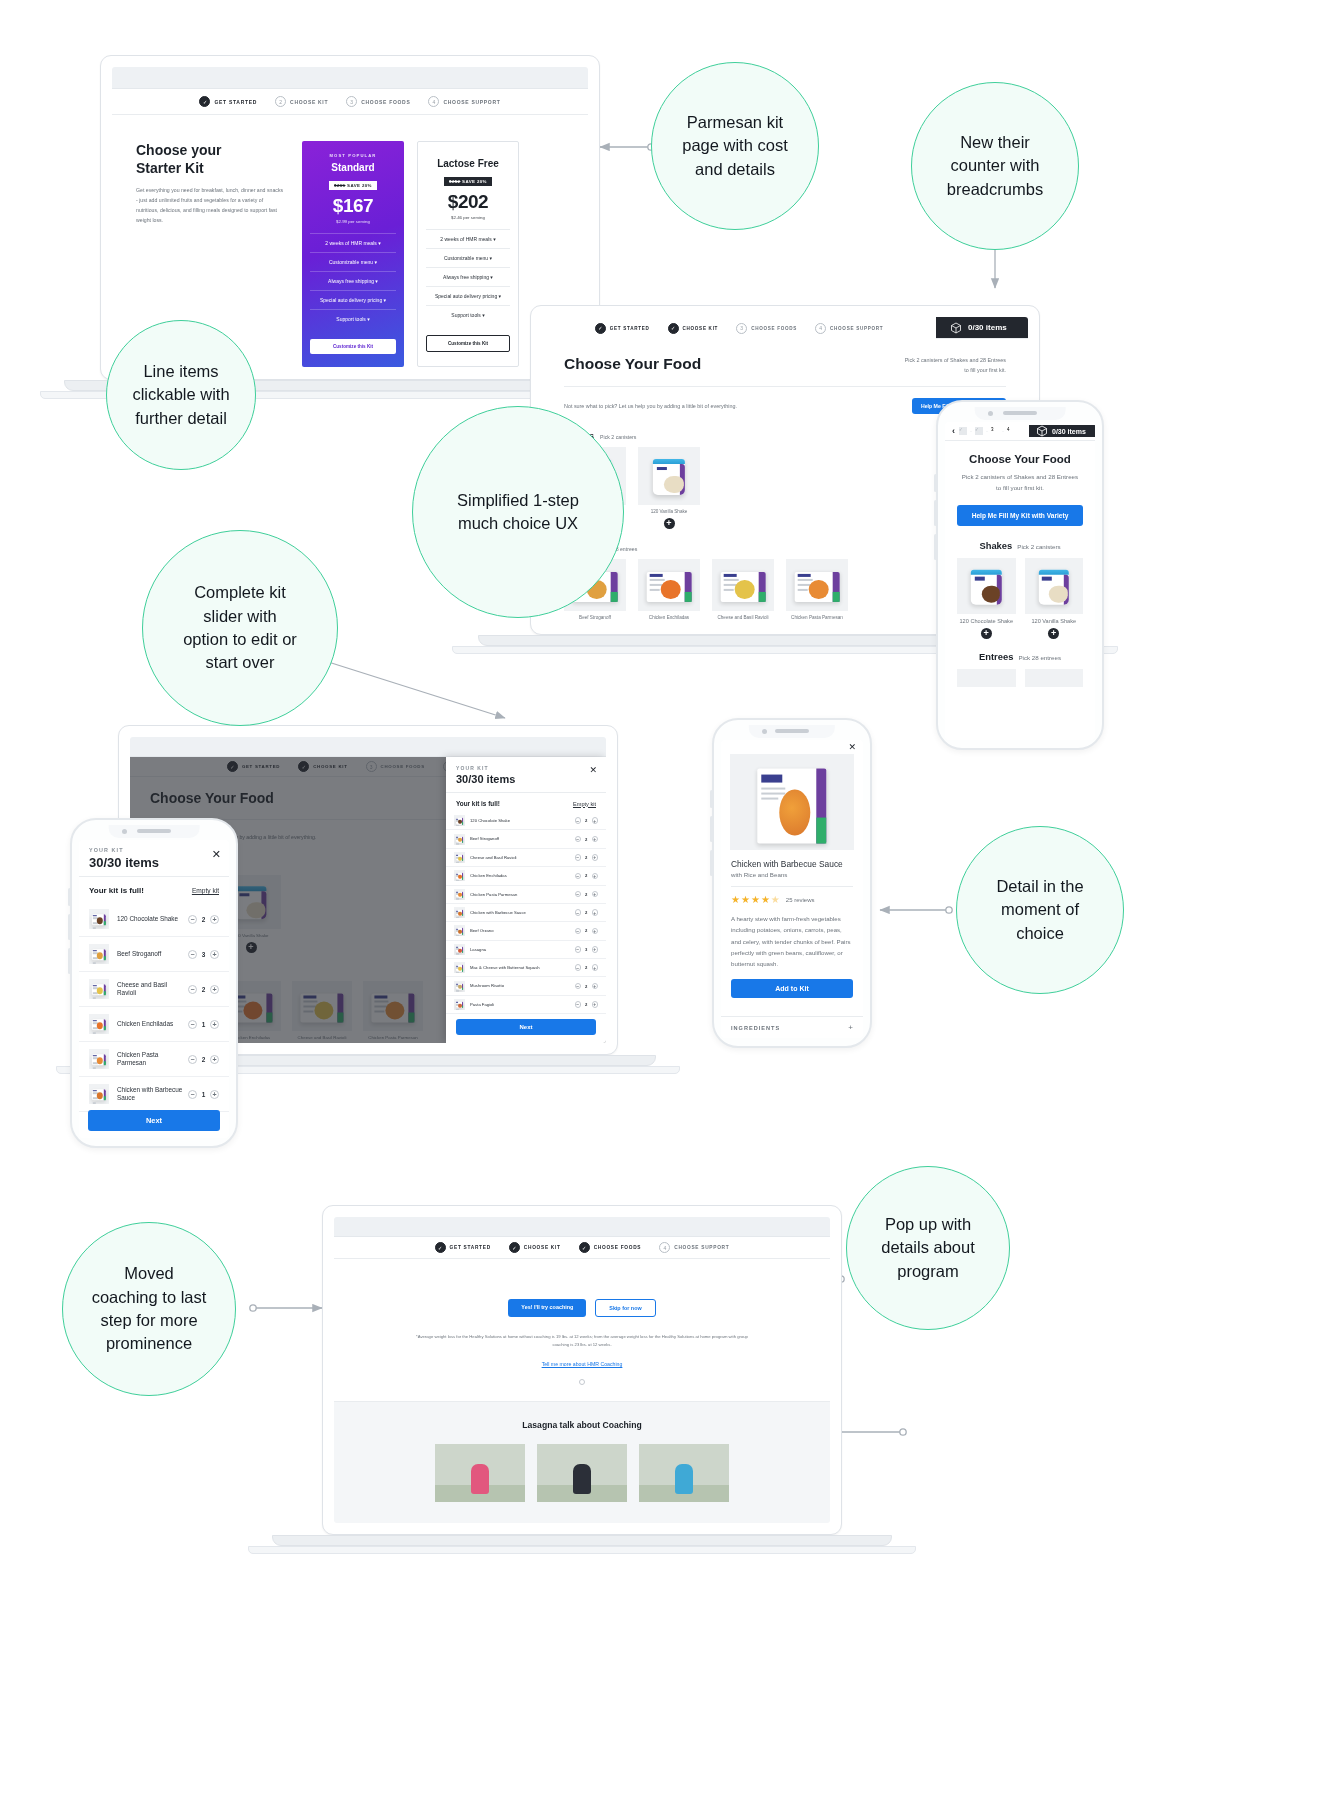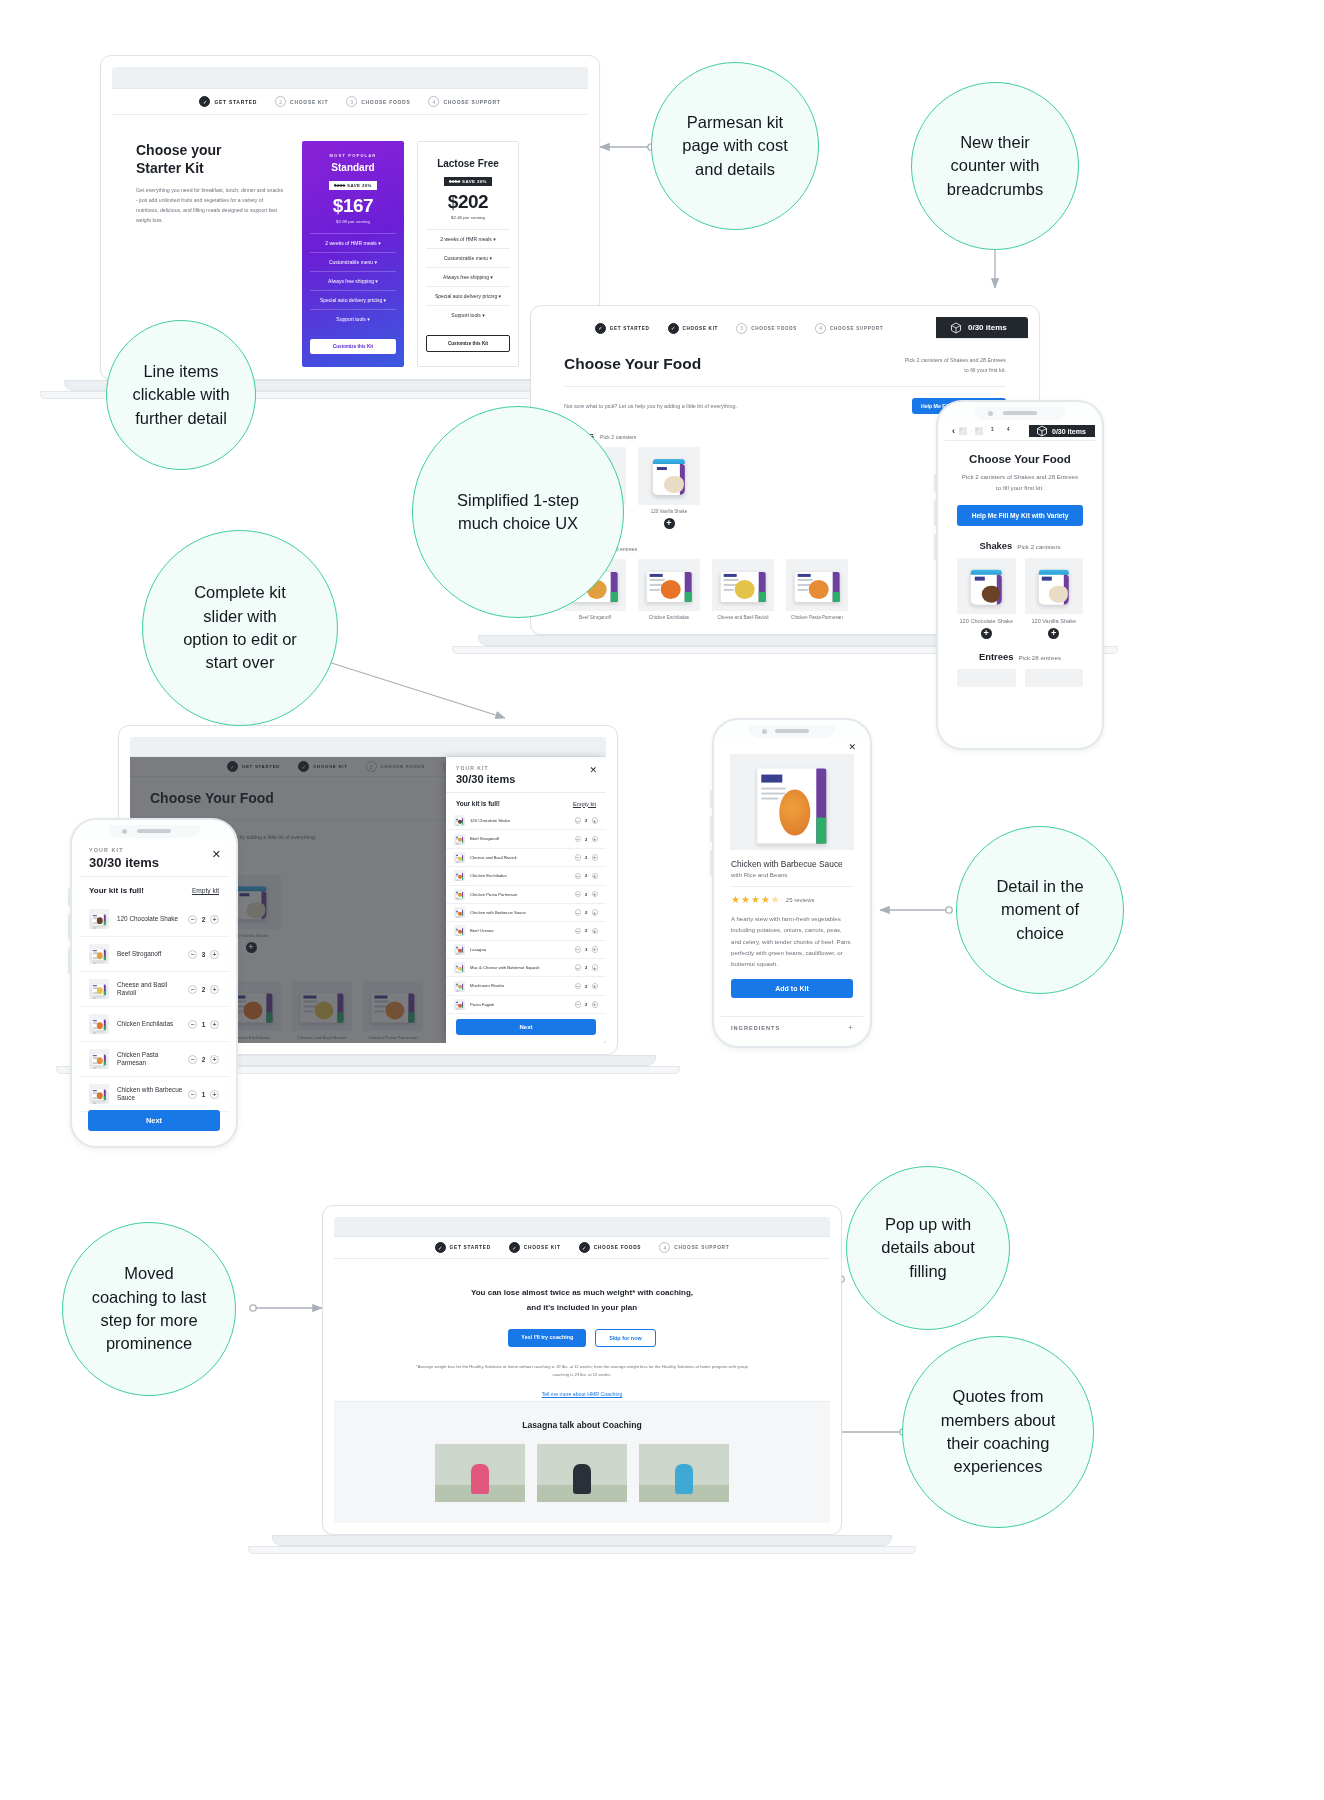--- a/index.html
+++ b/index.html
@@ -1189,24 +1189,20 @@
     <div class="step done">
       <span class="dot">✓</span>
       <span class="lbl" style="font-size:4.8px">CHOOSE FOODS</span>
     </div>
     <div class="step ">
       <span class="dot">4</span>
       <span class="lbl" style="font-size:4.8px">CHOOSE SUPPORT</span>
     </div>
         </div>
       <div style="padding:26px 52px 0;text-align:center;">
-        <div class="h1" style="font-size:8px;line-height:1.9;">
-          <span>You can lose almost twice as much weight* with coaching,</span><br>
-          <span>and it's included in your plan</span>
-        </div>
         <div style="display:flex;gap:9px;justify-content:center;margin-top:14px;">
           <div class="btn-blue" style="font-size:5.4px;padding:5px 13px;">Yes! I'll try coaching</div>
           <div style="font-size:5.4px;padding:5px 13px;border:1px solid #1878e8;color:#1878e8;border-radius:3px;font-weight:700;">Skip for now</div>
         </div>
         <p class="muted" style="font-size:4.2px;line-height:1.9;margin-top:16px;padding:0 26px;">*Average weight loss for the Healthy Solutions at home without coaching is 19 lbs. at 12 weeks; from the average weight loss for the Healthy Solutions at home program with group coaching is 23 lbs. at 12 weeks.</p>
         <div class="under" style="font-size:5.2px;color:#1878e8;margin-top:12px;">Tell me more about HMR Coaching</div>
         <div style="width:6px;height:6px;border-radius:50%;border:1px solid #c4c9cf;margin:12px auto 0;"></div>
       </div>
       <div style="position:absolute;left:0;right:0;bottom:0;height:122px;background:#f4f6f8;border-top:1px solid #e9ecef;">
         <div class="h1 cntr" style="font-size:8.6px;padding-top:18px;">Lasagna talk about Coaching</div>
@@ -1285,26 +1281,18 @@
       <span>coaching to last</span>
       <span>step for more</span>
       <span>prominence</span>
     </div>
   </div>
 
   <div class="bubble" style="left:846px;top:1166px;width:164px;height:164px;">
     <div>
       <span>Pop up with</span>
       <span>details about</span>
-      <span>filling</span>
-    </div>
-  </div>
-
-  <div class="bubble" style="left:902px;top:1336px;width:192px;height:192px;">
-    <div>
-      <span>Quotes from</span>
-      <span>members about</span>
-      <span>their coaching</span>
-      <span>experiences</span>
-    </div>
-  </div>
+      <span>program</span>
+    </div>
+  </div>
+
 
 </div>
 
 </body></html>

